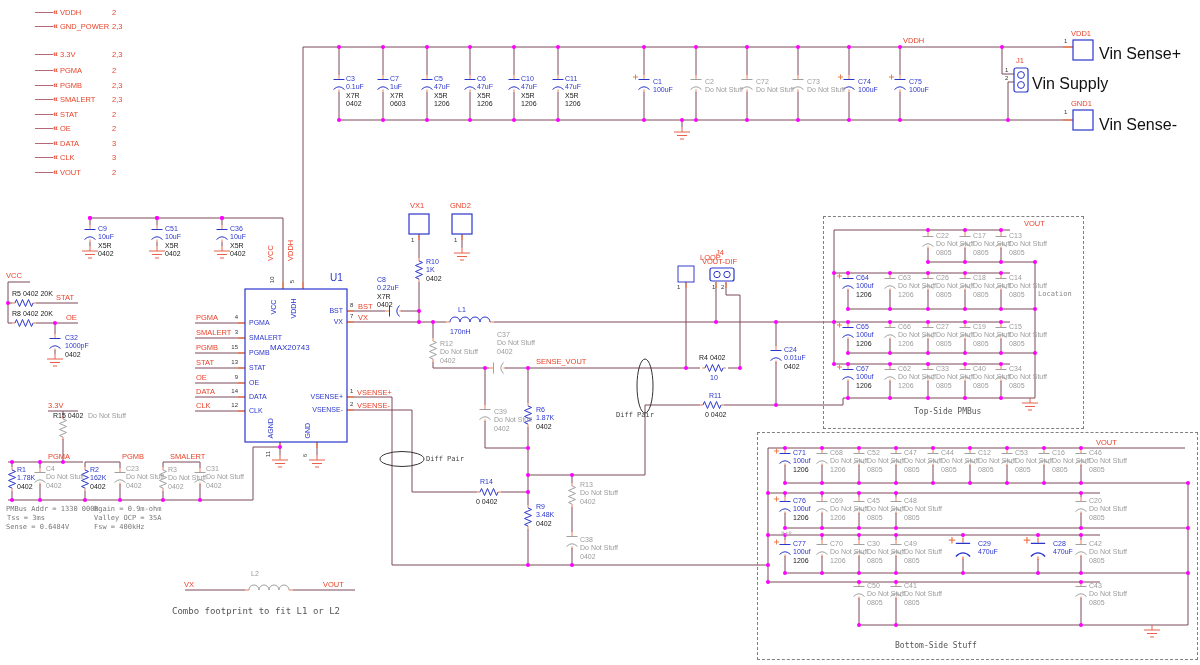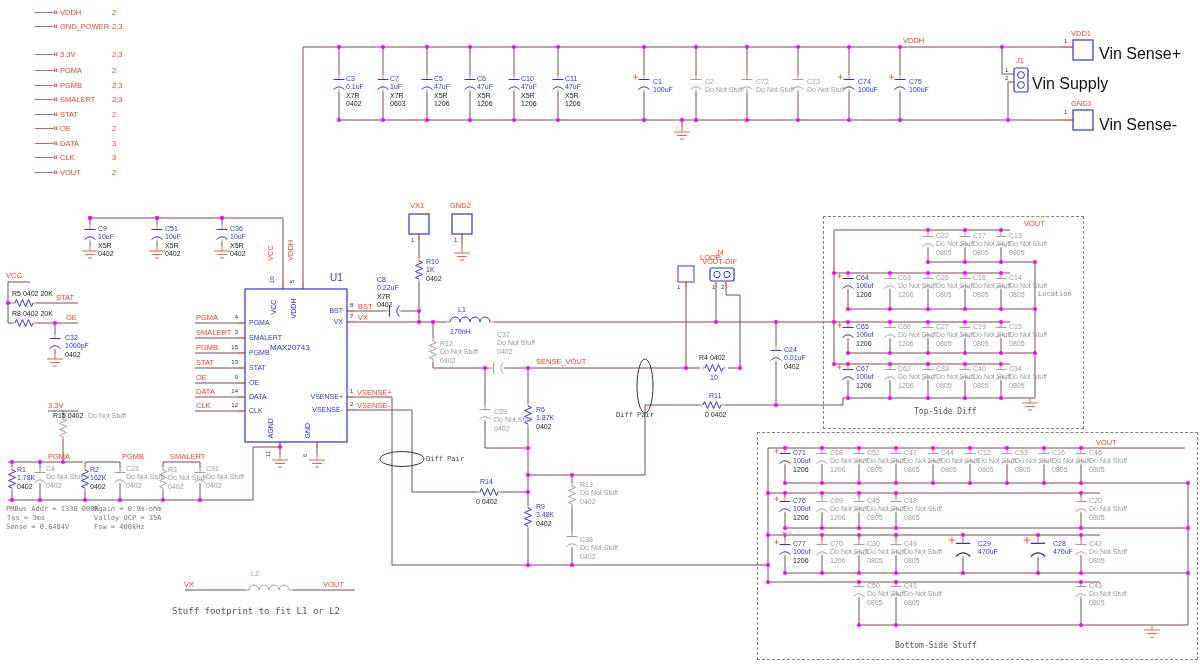--- a/index.html
+++ b/index.html
@@ -572,26 +572,26 @@
         <span class="g">0402</span>
       </div>
   <div class="lbl g" style="left:251px;top:570px">L2</div>
 
   <div class="lbl mono" style="left:6px;top:505px">PMBus Addr = 1330 000b</div>
   <div class="lbl mono" style="left:7px;top:514px">Tss = 3ms</div>
   <div class="lbl mono" style="left:6px;top:523px">Sense = 0.6484V</div>
   <div class="lbl mono" style="left:94px;top:505px">Rgain = 0.9m-ohm</div>
   <div class="lbl mono" style="left:94px;top:514px">Valley OCP = 35A</div>
   <div class="lbl mono" style="left:94px;top:523px">Fsw = 400kHz</div>
-  <div class="lbl mono" style="left:172px;top:606px;font-size:9px;color:#555">Stuff footprint to fit L1 or L2</div>
+  <div class="lbl mono" style="left:172px;top:606px;font-size:9px;color:#555">Combo footprint to fit L1 or L2</div>
   <div class="lbl mono" style="left:616px;top:411px;color:#444">Diff Pair</div>
   <div class="lbl mono" style="left:426px;top:455px;color:#444">Diff Pair</div>
   <div class="lbl mono" style="left:1038px;top:290px;color:#888">Location</div>
   <div class="lbl mono" style="left:781px;top:530px;font-size:6px;color:#aaa">848</div>
-  <div class="lbl mono" style="left:914px;top:407px;font-size:8px;color:#555">Top-Side Diff</div>
+  <div class="lbl mono" style="left:914px;top:407px;font-size:8px;color:#555">Top-Side PMBus</div>
   <div class="lbl mono" style="left:895px;top:641px;font-size:8px;color:#555">Bottom-Side Stuff</div>
 </div>
 
 <div class="dashed-box" style="left:823px;top:216px;width:259px;height:211px"></div>
 <div class="dashed-box" style="left:757px;top:432px;width:439px;height:226px"></div>
 
 <div id="gen-labels">
       <div class="lbl stack" style="left: 346px; top: 75px;">
         <span class="b">C3</span>
         <span class="b">0.1uF</span>

